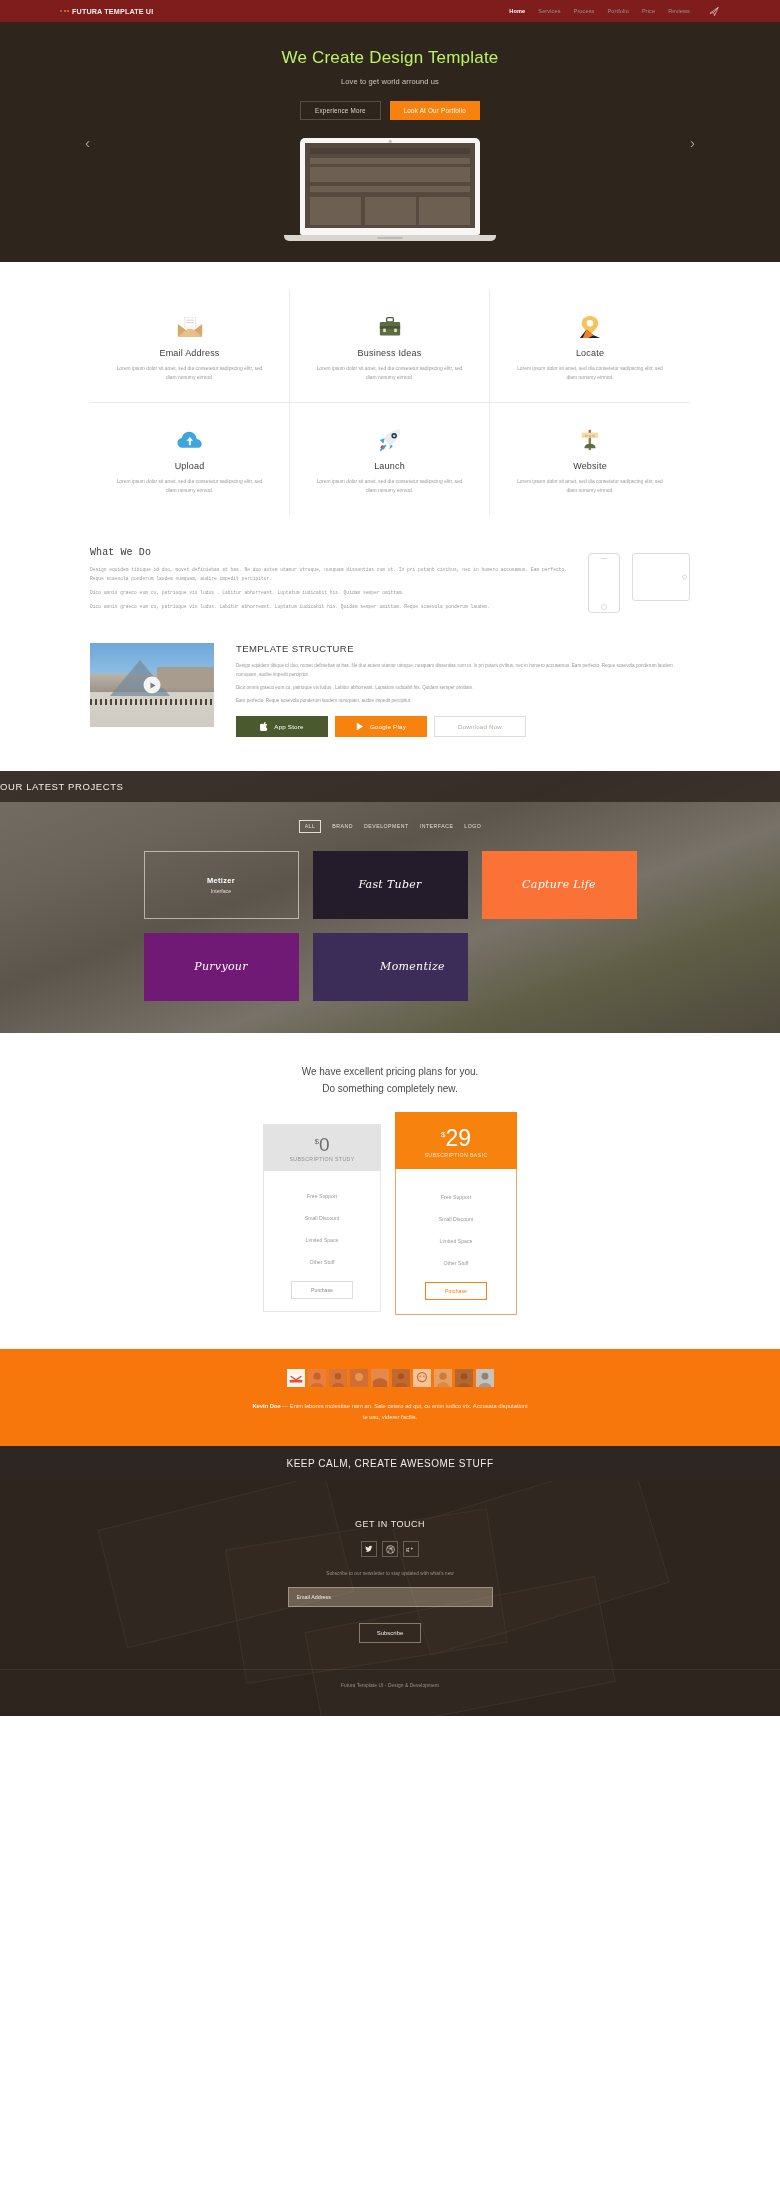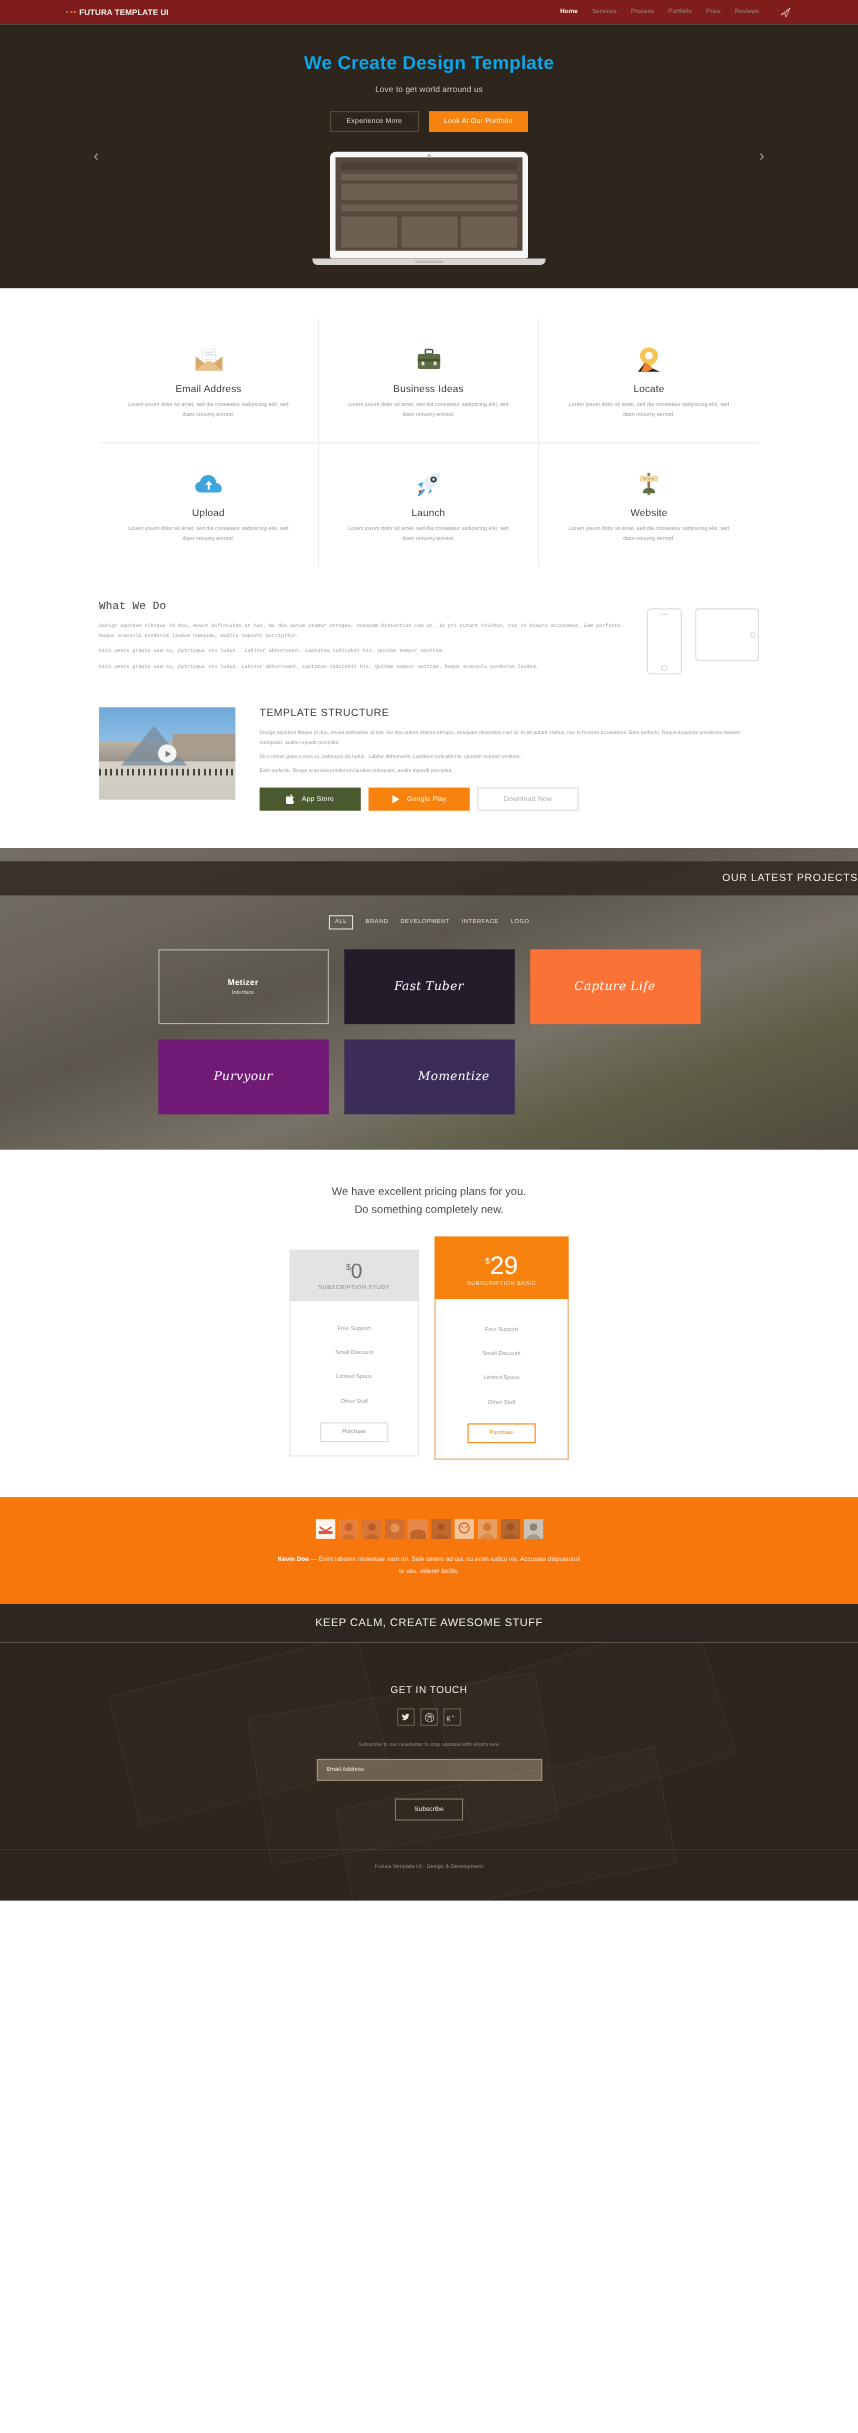--- a/index.html
+++ b/index.html
@@ -51,22 +51,22 @@
   
   .hero {
     background: #2e251d;
     height: 240px;
     position: relative;
     overflow: hidden;
     text-align: center;
   }
   .hero h1 {
     font-size: 17px;
-    font-weight: bold;
-    color: #0ea5e9;
+    font-weight: normal;
+    color: #bef264;
     letter-spacing: 0.2px;
     padding-top: 26px;
   }
   .hero .sub {
     font-size: 7.5px;
     color: #cfc6bd;
     margin-top: 9px;
     letter-spacing: 0.1px;
   }
   .hero-btns {
@@ -250,23 +250,22 @@
     background: #4a4138; position: relative; overflow: hidden;
     padding-bottom: 32px;
   }
   .projects-bg {
     position: absolute; inset: 0;
     background:
       linear-gradient(rgba(60,53,44,0.62), rgba(60,53,44,0.62)),
       linear-gradient(160deg,#cfcbc2 0%,#b5b0a6 22%,#8e8a80 40%,#d9d5cc 62%,#9aa06f 78%,#6d6a5c 100%);
   }
   .projects-head {
-    position: relative; text-align: right; background: rgba(46,38,30,0.82);
+    position: relative; text-align: left; background: rgba(46,38,30,0.82);
     padding: 10px 0;
-    margin-top: 12px;
   }
   .projects-head h2 {
     color: #f1ece5; font-size: 9.5px; font-weight: normal; letter-spacing: 0.6px;
   }
   .filters {
     position: relative; display: flex; justify-content: center;
     gap: 11px; margin-top: 18px; align-items: center;
   }
   .filters span {
     color: #e2ddd5; font-size: 5.2px; letter-spacing: 0.5px; cursor: pointer;

